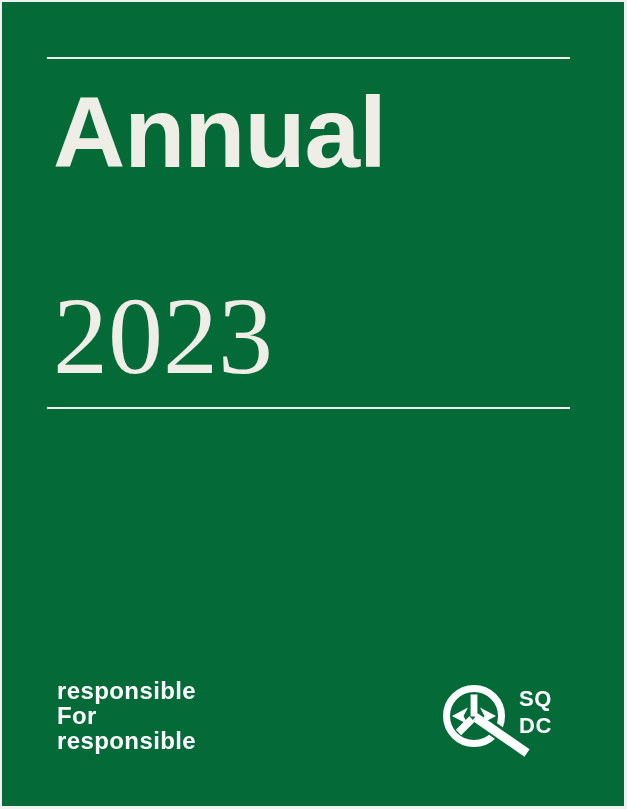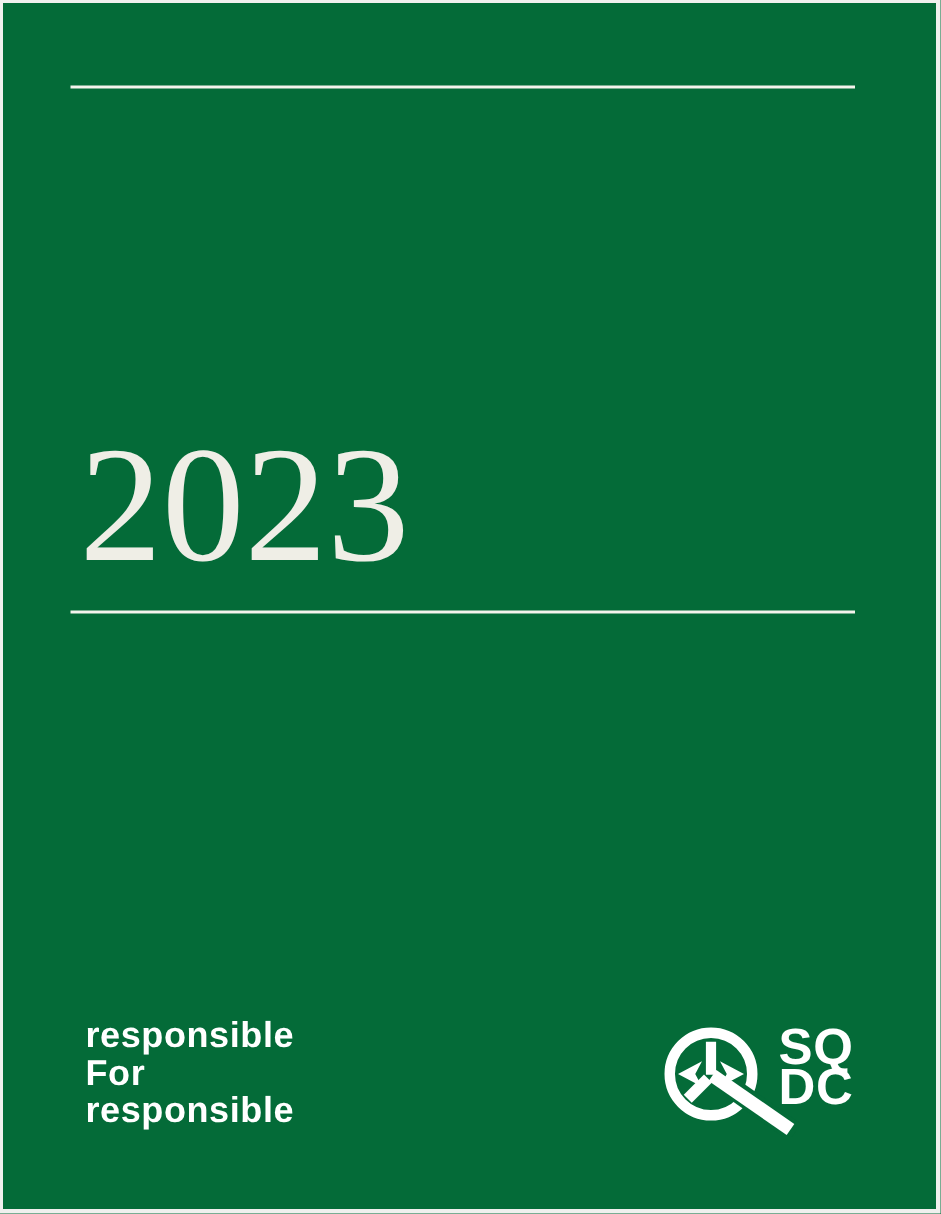--- a/index.html
+++ b/index.html
@@ -73,39 +73,40 @@
   }
   .logo-glass {
     position: absolute;
     left: 0;
     top: 0;
   }
   .logo-text {
     position: absolute;
     left: 78px;
     top: 3px;
-    font-size: 34px;
+    font-size: 22px;
     font-weight: 700;
     line-height: 27px;
     letter-spacing: 0.5px;
     color: var(--logo-color, #FFFFFF);
   }
   .logo-text-line { display: block; }
   .ink-stroke { stroke: var(--logo-color, #FFFFFF); fill: none; }
   .ink-fill { fill: var(--logo-color, #FFFFFF); }
   .casing-stroke { stroke: var(--page-background, #046B38); fill: none; }
 </style>
 </head>
 <body>
 
 <div class="page">
 
   <div class="rule rule-top"></div>
 
   <h1 class="title">
+    <span class="title-line">Annual</span>
   </h1>
 
   <div class="year">2023</div>
 
   <div class="rule rule-bottom"></div>
 
   <div class="tagline">
     <span class="tagline-line">responsible</span>
     <span class="tagline-line">For</span>
     <span class="tagline-line">responsible</span>

